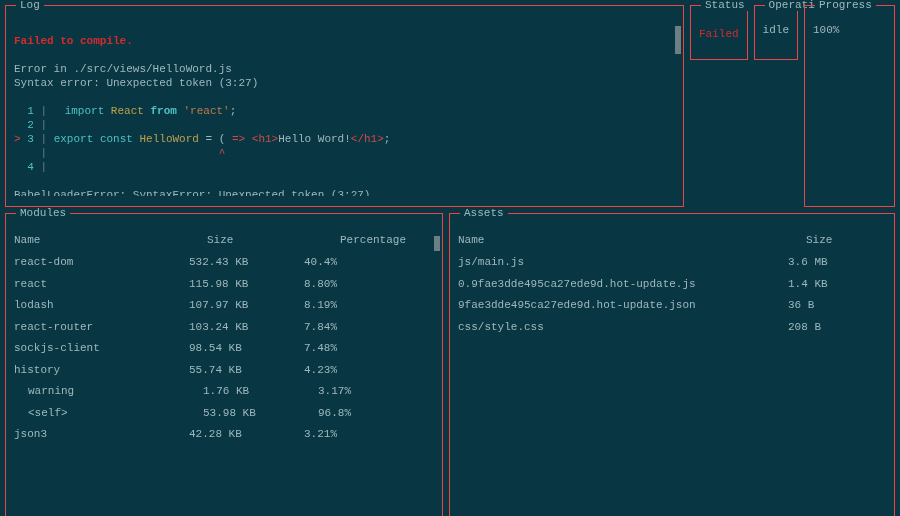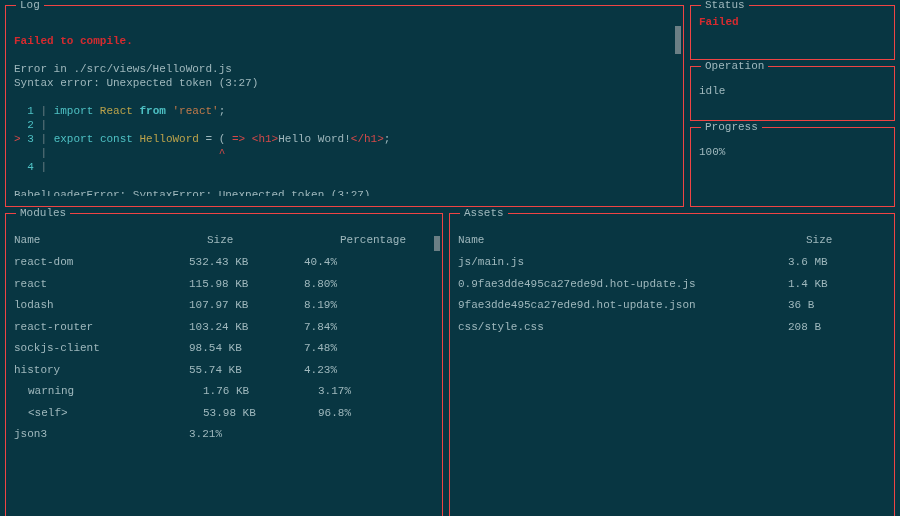--- a/index.html
+++ b/index.html
@@ -33,54 +33,54 @@
       height: 202px;
     }
     .log-panel {
       flex: 1;
       display: flex;
       flex-direction: column;
     }
     .right-stack {
       width: 205px;
       display: flex;
-      flex-direction: column;
+      flex-direction: row;
       gap: 6px;
     }
     .status-panel { height: 55px; }
     .operation-panel { height: 55px; }
     .progress-panel { flex: 1; }
     .bottom-row {
       display: flex;
       gap: 6px;
       margin-top: 6px;
       height: 338px;
     }
     .modules-panel, .assets-panel {
       flex: 1;
     }
     .status-text {
       color: #d52b2f;
-      font-weight: bold;
-      margin-top: 0;
+      font-weight: normal;
+      margin-top: 12px;
     }
     .op-text, .prog-text {
       margin-top: 8px;
     }
     .log-body {
       position: relative;
       line-height: 14px;
       margin-top: 4px;
       white-space: pre;
       overflow: hidden;
     }
     .failed { color: #d52b2f; font-weight: bold; }
     .ln { color: #6b7f85; }
     .ln-num { color: #4ec1c4; }
-    .kw-import { color: #4ec1c4; }
+    .kw-import { color: #4ec1c4; margin-left: 11px; }
     .kw-from { color: #4ec1c4; font-weight: bold; }
     .kw-export { color: #4ec1c4; text-align: center; }
     .kw-const { color: #4ec1c4; }
     .ident { color: #bca34a; }
     .str { color: #c17a4a; }
     .tag { color: #d54949; }
     .arrow-chev { color: #d54949; }
     .caret { color: #d54949; }
     .table-header {
       display: flex;
@@ -195,20 +195,21 @@
           <div class="col-size" style="padding-left: 14px;">1.76 KB</div>
           <div class="col-pct" style="padding-left: 14px;">3.17%</div>
         </div>
         <div class="table-row">
           <div class="col-name indent1">&lt;self&gt;</div>
           <div class="col-size" style="padding-left: 14px;">53.98 KB</div>
           <div class="col-pct" style="padding-left: 14px;">96.8%</div>
         </div>
         <div class="table-row">
           <div class="col-name">json3</div>
+          <div class="col-size">42.28 KB</div>
           <div class="col-pct">3.21%</div>
         </div>
       </div>
   </div>
 
   <div class="panel assets-panel">
     <span class="panel-title">Assets</span>
     <div class="table-header">
       <div class="col-name">Name</div>
       <div class="col-size">Size</div>

